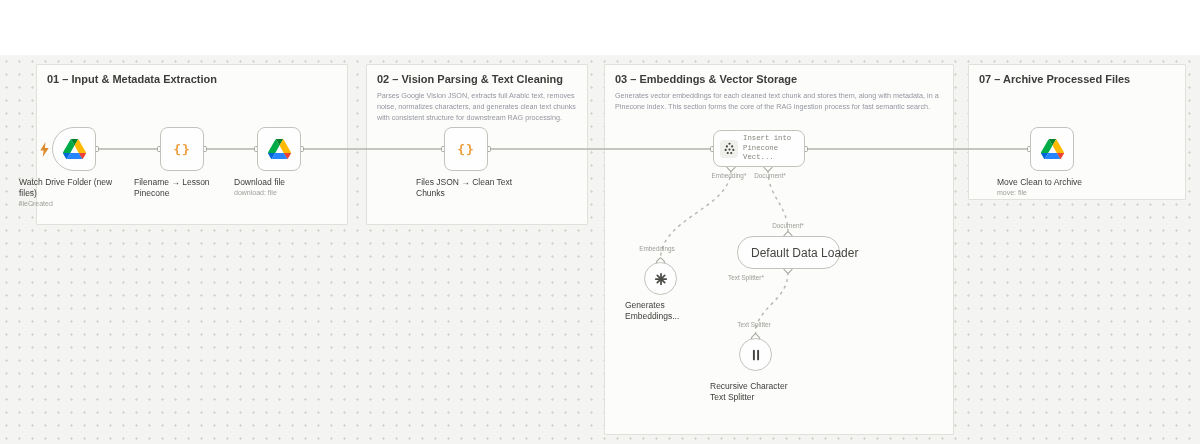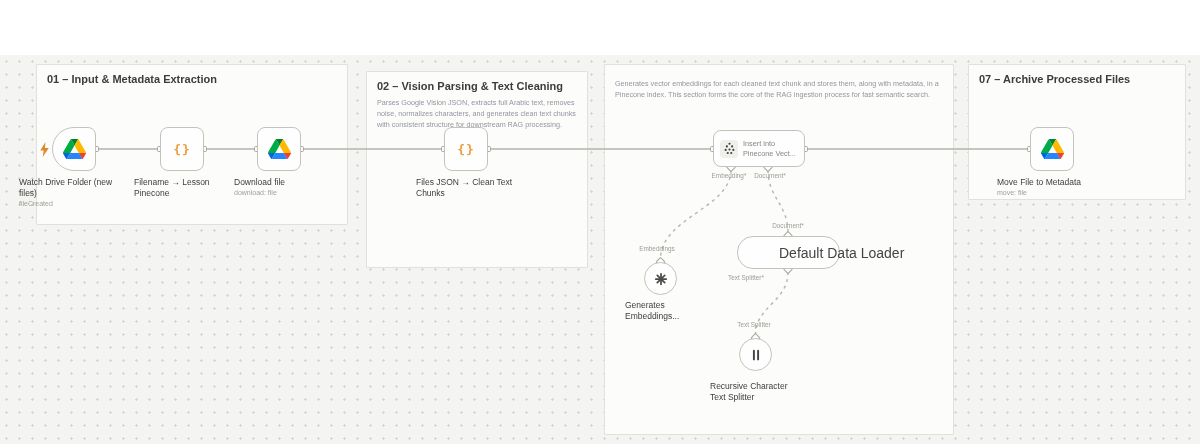--- a/index.html
+++ b/index.html
@@ -29,22 +29,22 @@
   .node.pill{width:103px;height:33px;border-radius:16px;justify-content:flex-start;padding:0 8px;gap:5px;}
   .gd{width:23px;height:20.5px;display:block;}
   .code-glyph{font-family:"DejaVu Sans Mono",monospace;font-weight:700;font-size:13px;
         color:var(--code_orange);letter-spacing:1px;}
   .bolt{position:absolute;left:-13px;top:14px;width:9px;height:15px;}
   .node-label{position:absolute;z-index:3;}
   .nl{font-size:8.5px;font-weight:500;color:var(--text_dark);line-height:1.3;}
   .ns{font-size:7px;color:#a0a09a;margin-top:1px;}
   .port-label{position:absolute;transform:translateX(-50%);font-size:6.4px;color:#9c9c96;
         white-space:nowrap;z-index:3;}
-  .inner-label{font-size:7.3px;color:#85857f;line-height:1.3;text-align:left;width:58px;}
-  .inner-label-dark{font-size:14px;color:#454540;white-space:nowrap;margin-left:28px;}
+  .inner-label{font-size:7.3px;color:#85857f;line-height:1.3;text-align:left;width:58px;font-family:Liberation Mono, monospace;}
+  .inner-label-dark{font-size:12px;color:#454540;white-space:nowrap;}
   .pinecone-ic{width:18px;height:18px;background:#efefec;border-radius:4px;display:flex;
         align-items:center;justify-content:center;flex:0 0 auto;}
 </style>
 </head>
 <body>
 
 <svg width="0" height="0" style="position:absolute" aria-hidden="true">
   <defs>
     <symbol id="gdrive-sym" viewBox="0 0 87.3 78">
       <path d="m6.6 66.85 3.85 6.65c.8 1.4 1.95 2.5 3.3 3.3l13.75-23.8h-27.5c0 1.55.4 3.1 1.2 4.5z" fill="#0066da"></path>
@@ -56,25 +56,26 @@
     </symbol>
   </defs>
 </svg>
 
 <div class="stage">
   <div class="dotsLayer"></div>
 
   <div class="sticky" style="left:36px;top:64px;width:312px;height:161px">
     <h3>01 – Input &amp; Metadata Extraction</h3>
   </div>
-  <div class="sticky" style="left:366px;top:71px;width:222px;height:197px">
+  <div class="sticky" style="left:366px;top:64px;width:222px;height:161px">
     <h3>02 – Vision Parsing &amp; Text Cleaning</h3>
     <p>Parses Google Vision JSON, extracts full Arabic text, removes noise, normalizes characters, and generates clean text chunks with consistent structure for downstream RAG processing.</p>
   </div>
   <div class="sticky" style="left:604px;top:64px;width:350px;height:371px">
+    <h3>03 – Embeddings &amp; Vector Storage</h3>
     <p>Generates vector embeddings for each cleaned text chunk and stores them, along with metadata, in a Pinecone index. This section forms the core of the RAG ingestion process for fast semantic search.</p>
   </div>
   <div class="sticky" style="left:968px;top:64px;width:218px;height:136px">
     <h3>07 – Archive Processed Files</h3>
   </div>
 
   <svg class="wires">
     <path class="wire" d="M96 149 H160"></path>
     <path class="wire" d="M204 149 H257"></path>
     <path class="wire" d="M301 149 H444"></path>
@@ -190,21 +191,21 @@
   <div class="node-label" style="left:416px;top:177px;width:100px">
     <div class="nl">Files JSON → Clean Text Chunks</div>
   </div>
   <div class="node-label" style="left:625px;top:300px;width:70px">
     <div class="nl">Generates Embeddings...</div>
   </div>
   <div class="node-label" style="left:710px;top:381px;width:90px">
     <div class="nl">Recursive Character Text Splitter</div>
   </div>
   <div class="node-label" style="left:997px;top:177px;width:110px">
-    <div class="nl">Move File to Metadata</div>
+    <div class="nl">Move Clean to Archive</div>
     <div class="ns">move: file</div>
   </div>
 
   <div class="port-label" style="left:729px;top:172px">Embedding*</div>
   <div class="port-label" style="left:770px;top:172px">Document*</div>
   <div class="port-label" style="left:657px;top:245px">Embeddings</div>
   <div class="port-label" style="left:788px;top:222px">Document*</div>
   <div class="port-label" style="left:746px;top:274px">Text Splitter*</div>
   <div class="port-label" style="left:754px;top:321px">Text Splitter</div>
 </div>

